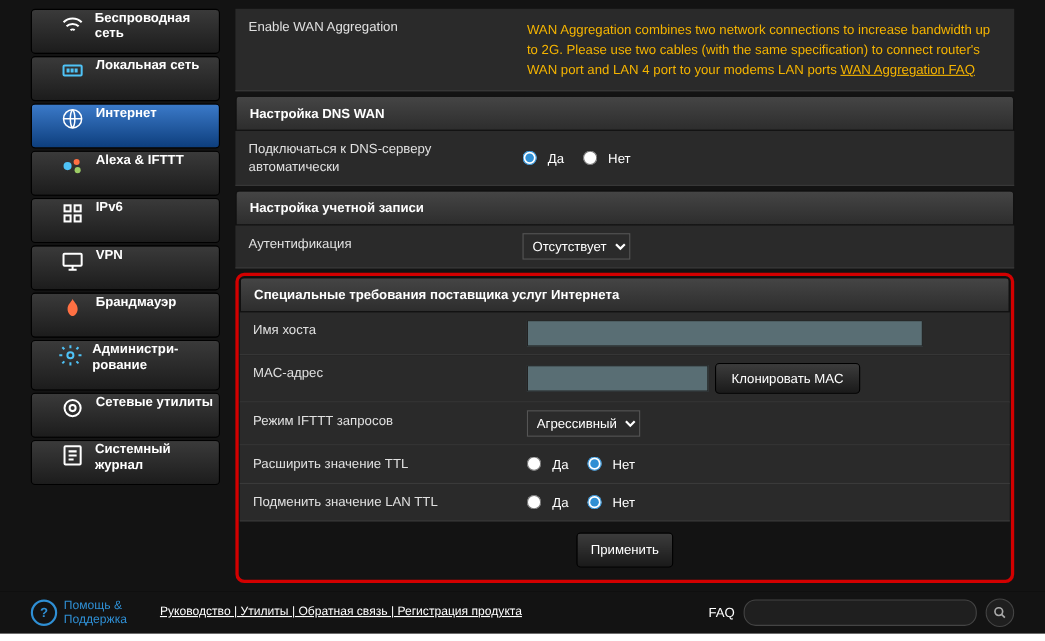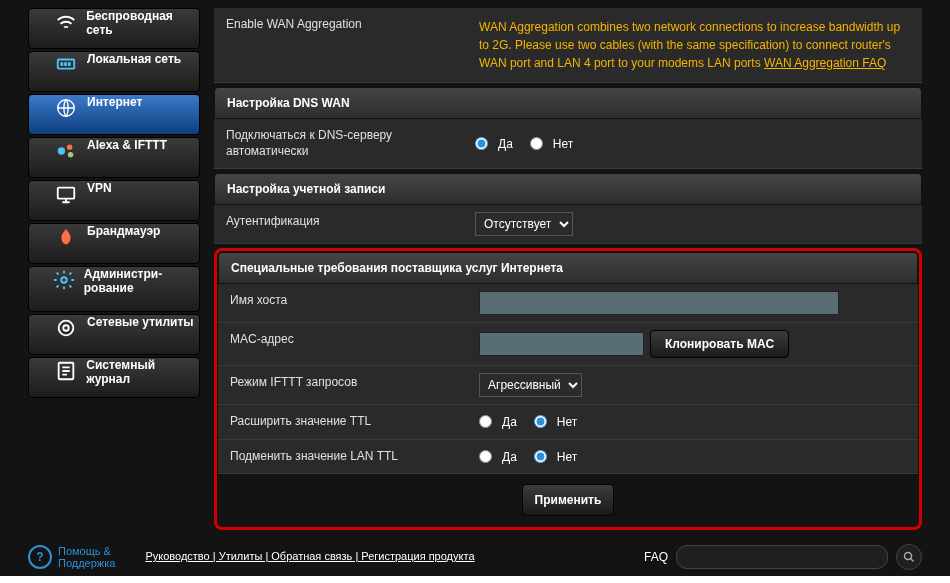--- a/index.html
+++ b/index.html
@@ -18,21 +18,21 @@
 .section-head{background:linear-gradient(#454545,#2d2d2d);color:#fff;font-weight:bold;padding:8px 12px;font-size:12px;border:1px solid #111;border-radius:4px 4px 0 0;margin-top:4px}
 .info-text{color:#f5b400;font-size:12px;line-height:1.5;padding:3px 4px}
 .info-text a{color:#f5b400;text-decoration:underline}
 input[type=text]{background:#596e74;border:1px solid #222;height:22px;color:#fff;padding:0 4px;font-size:12px}
 input.w1{width:350px}
 input.w2{width:155px}
 select{background:#2b2b2b;color:#fff;border:1px solid #555;height:24px;font-size:12px;padding:0 4px}
 .radio-group{display:flex;align-items:center;gap:7px;color:#fff;font-size:12px}
 .radio-group label{margin-right:10px}
 input[type=radio]{accent-color:#2f8fd4;margin:0 3px 0 0}
-.btn{background:linear-gradient(#3c3c3c,#1a1a1a);border:1px solid #000;color:#fff;font-weight:bold;padding:6px 14px;border-radius:4px;cursor:pointer;font-size:12px}
+.btn{background:linear-gradient(#3c3c3c,#1a1a1a);border:1px solid #000;color:#fff;font-weight:normal;padding:6px 14px;border-radius:4px;cursor:pointer;font-size:12px}
 .btn.apply{padding:8px 12px;margin:10px auto;display:block}
 .hl-box{border:3px solid #d30000;border-radius:8px;padding:1px;margin-top:4px}
 .footer{display:flex;align-items:center;padding:6px 28px;background:#131313;font-size:12px}
 .help-icon{width:20px;height:20px;border:2px solid #2f8fd4;border-radius:50%;color:#2f8fd4;display:flex;align-items:center;justify-content:center;font-weight:bold;margin-right:6px}
 .help-text{color:#2f8fd4;line-height:1.1;font-size:11px}
 .footer-links{margin-left:30px;color:#fff;text-decoration:underline;font-size:11px;line-height:1.4}
 .faq-wrap{margin-left:auto;display:flex;align-items:center;gap:8px}
 .faq-input{width:210px;height:22px;background:#1f1f1f;border:1px solid #444;border-radius:11px}
 .search-btn{width:24px;height:24px;background:#1f1f1f;border:1px solid #444;border-radius:50%;display:flex;align-items:center;justify-content:center;cursor:pointer}
 .copyright{background:#fff;color:#333;text-align:right;padding:10px 30px;font-size:12px}
@@ -78,20 +78,31 @@
               <circle cx="7" cy="12" r="4" fill="#4fc3f7"></circle>
               <circle cx="16" cy="8" r="3" fill="#ff7043"></circle>
               <circle cx="17" cy="16" r="3" fill="#9ccc65"></circle>
             </svg>
           </span>
           <span class="label">Alexa &amp; IFTTT</span>
         </div>
 <div class="sidebar-item">
           <span class="icon">
             <svg width="22" height="22" viewBox="0 0 24 24" fill="none" stroke="#fff" stroke-width="2">
+              <rect x="4" y="4" width="6" height="6"></rect>
+              <rect x="14" y="4" width="6" height="6"></rect>
+              <rect x="4" y="14" width="6" height="6"></rect>
+              <rect x="14" y="14" width="6" height="6"></rect>
+            </svg>
+          </span>
+          <span class="label">IPv6</span>
+        </div>
+<div class="sidebar-item">
+          <span class="icon">
+            <svg width="22" height="22" viewBox="0 0 24 24" fill="none" stroke="#fff" stroke-width="2">
               <rect x="3" y="5" width="18" height="12" rx="1"></rect>
               <path d="M8 21h8M12 17v4"></path>
             </svg>
           </span>
           <span class="label">VPN</span>
         </div>
 <div class="sidebar-item">
           <span class="icon">
             <svg width="22" height="22" viewBox="0 0 24 24" fill="#ff7043">
               <path d="M12 3c2 4 5 5 5 10 0 4-3 7-5 7s-5-3-5-7c0-5 3-6 5-10z"></path>

